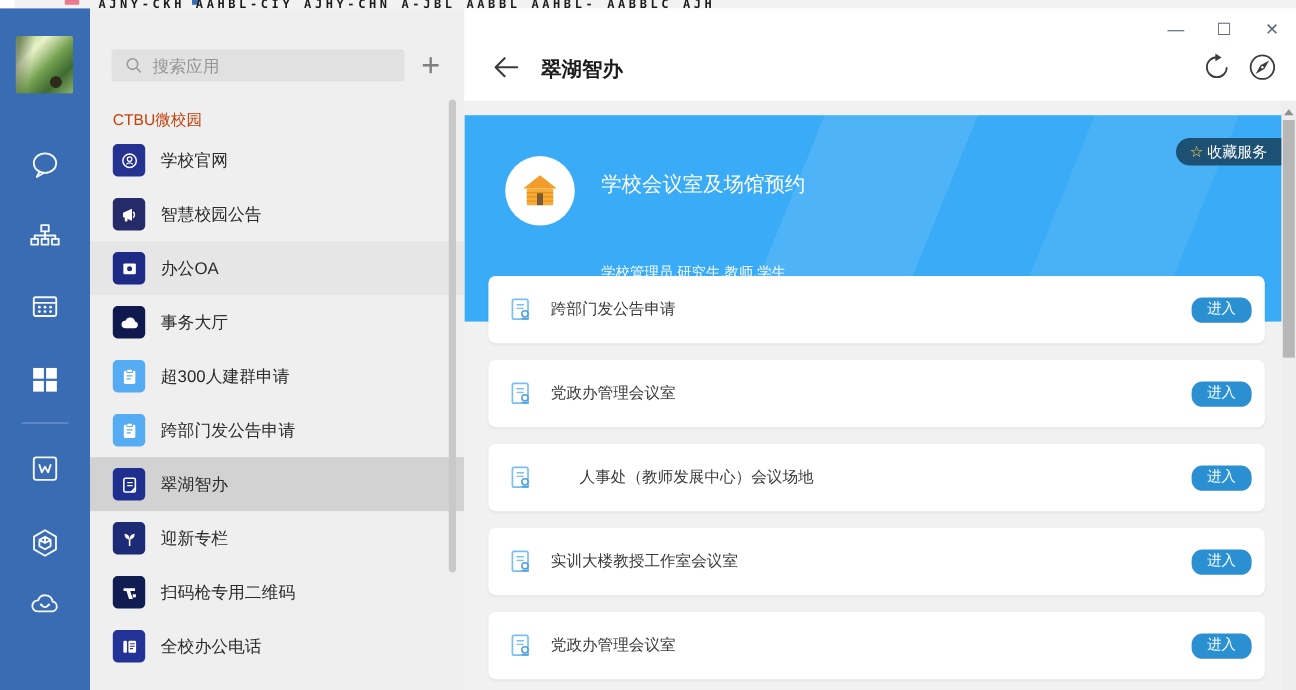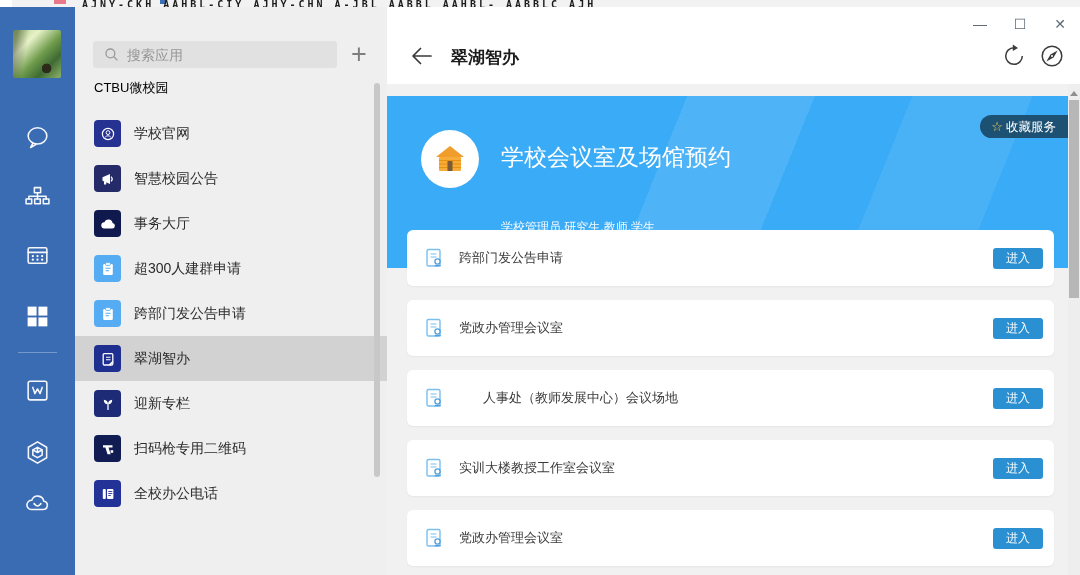--- a/index.html
+++ b/index.html
@@ -31,21 +31,21 @@
   
   .app-panel { position:absolute; left:75px; top:7px; width:312px; height:568px; background:#efefef; }
   .search-box { position:absolute; left:18px; top:34px; width:244px; height:27px; background:#e1e1e1;
                 border-radius:3px; display:flex; align-items:center; padding-left:11px; }
   .search-box input { border:none; outline:none; background:transparent; margin-left:8px;
                       font-size:14px; color:#555; width:190px; font-family:inherit; }
   .search-box input::placeholder { color:#969696; }
   .add-btn { position:absolute; left:270px; top:33px; width:28px; height:28px; border:none;
              background:transparent; font-size:27px; font-weight:200; color:#7e7e7e;
              line-height:26px; cursor:pointer; }
-  .section-label { position:absolute; left:19px; top:72px; font-size:13px; color:#000000; }
+  .section-label { position:absolute; left:19px; top:84px; font-size:13px; color:#c2410c; }
   .app-list { position:absolute; left:0; top:104px; width:312px; }
   .app-item { height:45px; display:flex; align-items:center; padding-left:19px; cursor:pointer; }
   .app-item.hover { background:#e6e6e6; }
   .app-item.selected { background:#d2d2d2; }
   .app-icon { width:27px; height:27px; border-radius:4px; display:flex; align-items:center;
               justify-content:center; flex:none; }
   .app-label { margin-left:13px; font-size:14px; color:#2b2b2b; }
   .panel-scrollbar { position:absolute; left:299px; top:76px; width:6px; height:394px;
                      background:#c8c8c8; border-radius:3px; cursor:pointer; }
 
@@ -63,35 +63,35 @@
   .main-body { position:absolute; left:0; top:77px; width:693px; height:491px;
                background:#f1f1f1; overflow:hidden; }
   .banner { position:absolute; left:0; top:12px; width:681px; height:172px;
             background:
               linear-gradient(112deg, rgba(255,255,255,0) 40%, rgba(255,255,255,.10) 40%,
                 rgba(255,255,255,.10) 57%, rgba(255,255,255,0) 57%, rgba(255,255,255,0) 70%,
                 rgba(255,255,255,.08) 70%, rgba(255,255,255,.08) 86%, rgba(255,255,255,0) 86%),
               #3aabf6; }
   .banner-circle { position:absolute; left:34px; top:34px; width:58px; height:58px; background:#fff;
                    border-radius:50%; display:flex; align-items:center; justify-content:center; }
-  .banner-title { position:absolute; left:114px; top:46px; font-size:23px; color:#fff; }
+  .banner-title { position:absolute; left:114px; top:46px; font-size:17px; color:#fff; }
   .banner-sub { position:absolute; left:114px; top:75px; font-size:12px; color:rgba(255,255,255,.95);margin-top:48px; }
   .banner-badge { position:absolute; right:0; top:19px; height:23px; line-height:23px;
                   background:#1d5174; border-radius:12px 0 0 12px; padding:0 12px 12px 11px;
                   font-size:12.5px; color:#fff; cursor:pointer; }
   .banner-badge .star { color:#ffd04c; font-size:13px; margin-right:3px; }
 
   .card { position:absolute; left:20px; width:647px; height:56px; background:#fff; border-radius:6px;
           box-shadow:0 1px 2px rgba(0,0,0,.05); display:flex; align-items:center;
           padding:0 11px 0 17px; cursor:pointer; }
   .room-icon { width:22px; height:22px; flex:none; }
   .room-name { margin-left:13px; font-size:13px; color:#3a3a3a; }
-  .enter-btn { margin-left:auto; width:50px; height:21px; border:none; border-radius:3px;
+  .enter-btn { margin-left:auto; width:50px; height:21px; border:none; border-radius:9px;
                background:#2b90d2; color:#fff; font-size:12px; line-height:21px; cursor:pointer;
-               font-family:Liberation Sans, sans-serif; }
+               font-family:Liberation Mono, monospace; }
 
   .main-scrollbar { position:absolute; left:681px; top:0; width:12px; height:491px; background:#eeeeee; }
   .scroll-up { position:absolute; left:2px; top:7px; width:0; height:0;
                border-left:4px solid transparent; border-right:4px solid transparent;
                border-bottom:5px solid #8f8f8f; }
   .main-thumb { position:absolute; left:1px; top:16px; width:10px; height:198px; background:#b7b7b7;
                 cursor:pointer; }
 </style>
 </head>
 <body>
@@ -195,20 +195,29 @@
         <div class="app-item">
           <span class="app-icon" style="background: rgb(37, 43, 105); color: rgb(37, 43, 105);">
             <svg width="16" height="16" viewBox="0 0 16 16">
               <path d="M2.5 6.2 L10 3 V13 L2.5 9.8 Z" fill="#fff"></path>
               <path d="M11 5.6 a3.4 3.4 0 0 1 0 4.8" stroke="#fff" stroke-width="1.3" fill="none"></path>
               <rect x="4" y="10.3" width="2.2" height="3.2" rx="0.6" fill="#fff"></rect>
             </svg>
           </span>
           <span class="app-label">智慧校园公告</span>
         </div>
+        <div class="app-item hover">
+          <span class="app-icon" style="background: rgb(29, 43, 135); color: rgb(29, 43, 135);">
+            <svg width="16" height="16" viewBox="0 0 16 16">
+              <rect x="2.8" y="3.5" width="10.4" height="9" rx="1" fill="#fff"></rect>
+              <circle cx="8" cy="8" r="2.1" fill="currentColor"></circle>
+            </svg>
+          </span>
+          <span class="app-label">办公OA</span>
+        </div>
         <div class="app-item">
           <span class="app-icon" style="background: rgb(16, 25, 77); color: rgb(16, 25, 77);">
             <svg width="16" height="16" viewBox="0 0 16 16">
               <path d="M4.2 12.5 h8 a2.8 2.8 0 0 0 .4 -5.55 a4.2 4.2 0 0 0 -8.1 -.6 a3 3 0 0 0 -.3 6.15 Z" fill="#fff"></path>
             </svg>
           </span>
           <span class="app-label">事务大厅</span>
         </div>
         <div class="app-item">
           <span class="app-icon" style="background: rgb(85, 172, 242); color: rgb(85, 172, 242);">

